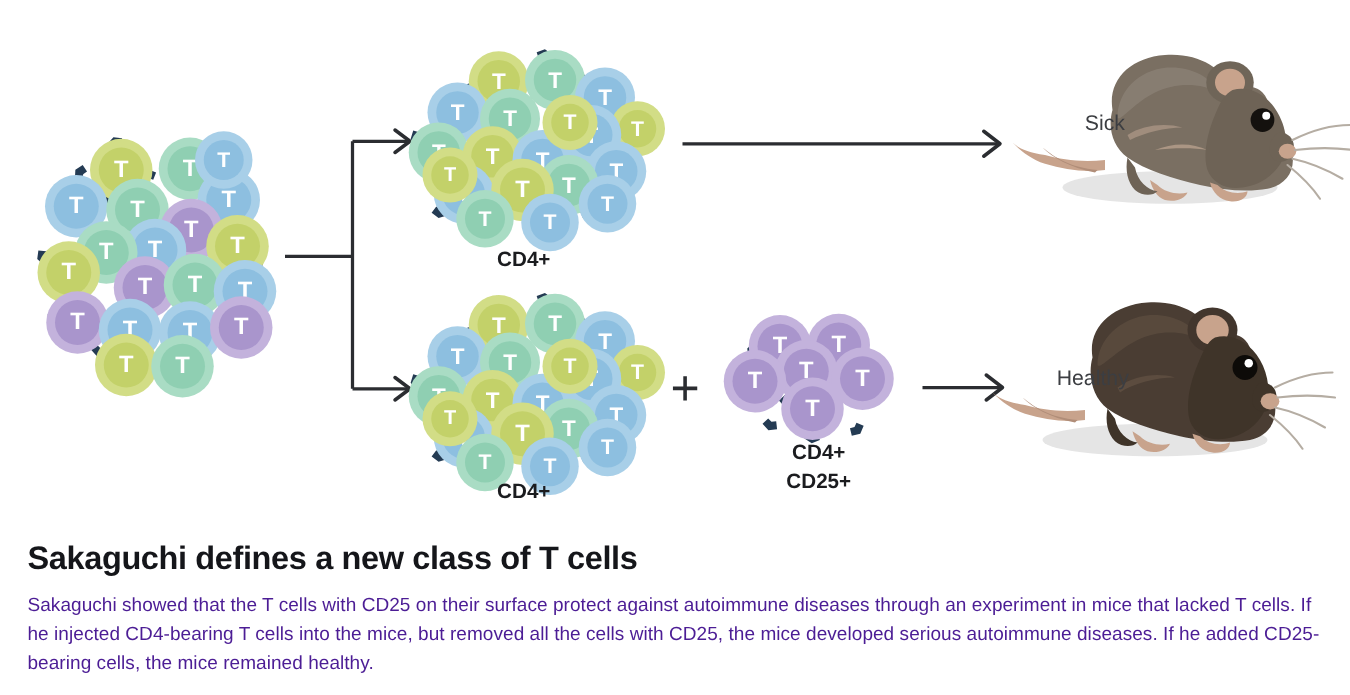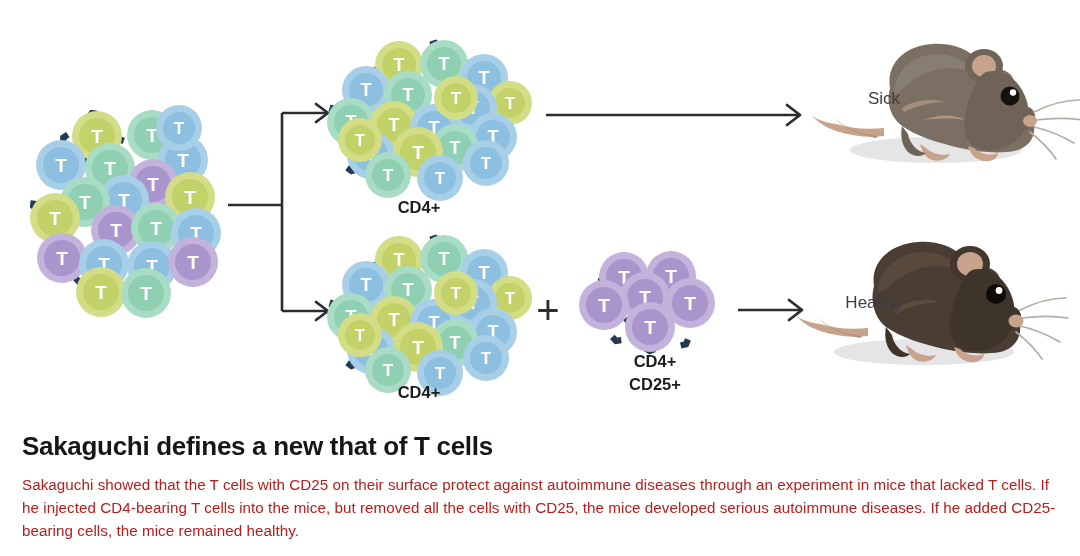--- a/index.html
+++ b/index.html
@@ -38,21 +38,21 @@
     font-size: 26px;
     font-weight: bold;
     letter-spacing: -0.3px;
     color: #15161a;
     margin: 0 0 12px 0;
     line-height: 1.1;
   }
   .caption-body {
     font-size: 15.2px;
     line-height: 1.52;
-    color: #b91c1c;
+    color: #4c1d95;
     margin: 0;
     letter-spacing: 0.05px;
   }
   text {
     font-family: "Liberation Sans", sans-serif;
   }
   .cell-letter {
     fill: #ffffff;
     font-weight: bold;
     text-anchor: middle;
@@ -600,15 +600,15 @@
     </g>
 
     <g>
       <use href="#mouse-healthy" x="812" y="228"></use>
       <text class="mouse-label" x="903" y="308">Healthy</text>
     </g>
   </svg>
 </div>
 
 <div class="caption-block">
-  <h1 class="caption-title">Sakaguchi defines a new that of T cells</h1>
+  <h1 class="caption-title">Sakaguchi defines a new class of T cells</h1>
   <p class="caption-body">Sakaguchi showed that the T cells with CD25 on their surface protect against autoimmune diseases through an experiment in mice that lacked T cells. If he injected CD4-bearing T cells into the mice, but removed all the cells with CD25, the mice developed serious autoimmune diseases. If he added CD25-bearing cells, the mice remained healthy.</p>
 </div>
 
 </body></html>

